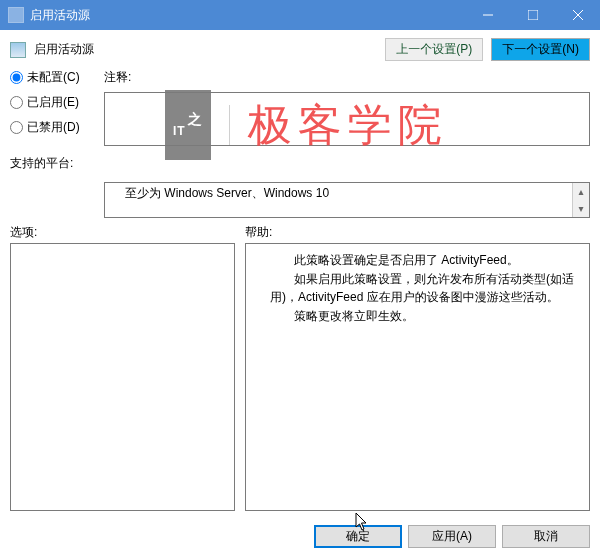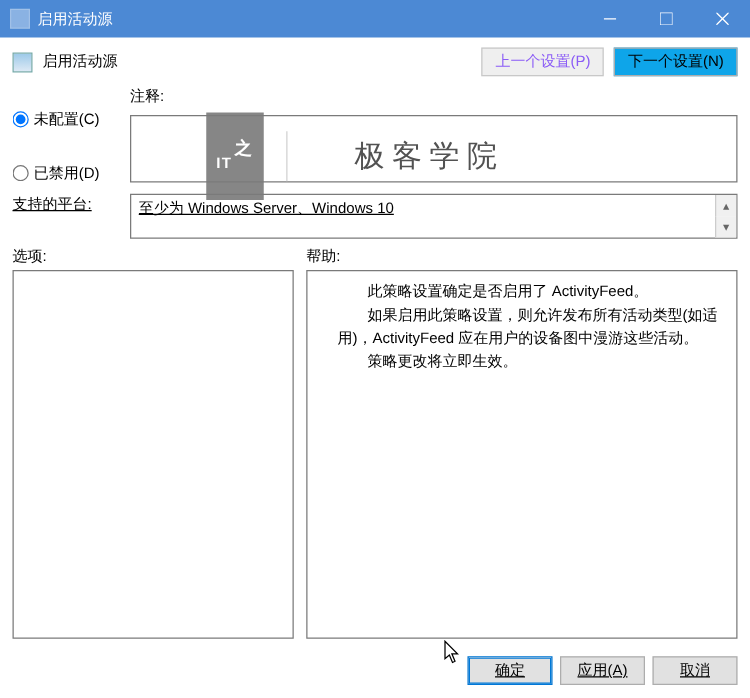--- a/index.html
+++ b/index.html
@@ -9,46 +9,46 @@
   .titlebar .title { flex: 1; }
   .titlebar .controls { display: flex; height: 100%; }
   .tbtn { width: 45px; display: flex; align-items: center; justify-content: center; }
   .tbtn svg { stroke: #fff; stroke-width: 1; fill: none; }
 
   .body { padding: 8px 10px 10px 10px; height: 528px; display: flex; flex-direction: column; gap: 6px; }
   .row1 { display: flex; align-items: center; gap: 8px; }
   .row1 .policy-icon { width: 16px; height: 16px; background: linear-gradient(#9ecae9,#dce9f5); border: 1px solid #7aa; }
   .row1 .spacer { flex: 1; }
   .navbtn { height: 23px; padding: 0 10px; background: #0ea5e9; border: 1px solid #adadad; }
-  .navbtn[disabled] { color: #8b5cf6; background: #efefef; border-color: #c8c8c8; }
+  .navbtn[disabled] { color: #14532d; background: #efefef; border-color: #c8c8c8; }
 
   .row2 { display: grid; grid-template-columns: 86px 1fr; grid-template-rows: auto auto; gap: 6px 8px; align-items: start; }
   .radios { grid-row: 1 / span 2; display: flex; flex-direction: column; gap: 8px; padding-top: 2px; }
-  .radio { display: flex; align-items: center; gap: 4px; white-space: nowrap; margin-top: 18px; }
+  .radio { display: flex; align-items: center; gap: 4px; white-space: nowrap; }
   .radio input { margin: 0; }
   .lbl { padding-top: 2px; }
   .sunken { border: 1px solid #7a7a7a; background: #fff; }
   .comment-box { height: 54px; width: 100%; resize: none; position: relative; }
-  .platform-box { height: 36px; width: 100%; position: relative; padding: 2px 6px; }
+  .platform-box { height: 36px; width: 100%; position: relative; padding: 2px 20px; margin-top: 27px; }
   .scroll-arrows { position: absolute; right: 0; top: 0; bottom: 0; width: 17px; display: flex; flex-direction: column; justify-content: space-between; }
   .sarrow { width: 17px; height: 17px; background: #f0f0f0; border-left: 1px solid #ccc; display:flex; align-items:center; justify-content:center; color:#666; font-size:10px; }
   .label-col { text-align: left; }
-  .platform-row { display: grid; grid-template-columns: 86px 1fr; gap: 8px; align-items: start; text-decoration: underline; }
+  .platform-row { display: grid; grid-template-columns: 86px 1fr; gap: 8px; align-items: start; }
 
   .row3 { display: grid; grid-template-columns: 225px 1fr; flex: 1; gap: 10px; }
   .col { display: flex; flex-direction: column; gap: 2px; }
   .panel { flex: 1; padding: 8px 10px; overflow: hidden; position: relative; }
   .help-text p { margin: 0 0 2px 14px; text-indent: 2em; line-height: 1.45; }
 
   .watermark { position: absolute; left: 165px; top: 90px; display:flex; align-items:center; gap: 18px; pointer-events: none; opacity: 0.9; }
   .wm-badge { background:#7a7a7a; color:#ffffff; font-size:30px; font-weight:700; padding:18px 8px; letter-spacing:1px;text-align:center; }
-  .wm-text { color:#404040; font-size:24px; letter-spacing:6px; font-weight:300;margin-left:36px; }
+  .wm-text { color:#ef4444; font-size:44px; letter-spacing:6px; font-weight:300; }
 
   .footer { display: flex; justify-content: flex-end; gap: 6px; padding-top: 8px; position: relative; }
-  .btn { width: 68px; height: 23px; background: #e1e1e1; border: 1px solid #adadad; text-decoration: underline; }
+  .btn { width: 88px; height: 23px; background: #e1e1e1; border: 1px solid #adadad; }
   .btn.primary { border: 1px solid #0078d7; box-shadow: inset 0 0 0 1px #0078d7; }
 
   .cursor { position: absolute; left: 345px; bottom: 16px; width: 14px; height: 20px; pointer-events: none; }
 </style>
 </head>
 <body>
 
 <div class="titlebar">
   <div class="icon"></div>
   <div class="title">启用活动源</div>
@@ -78,20 +78,24 @@
     <div class="spacer"></div>
     <button class="navbtn" disabled="">上一个设置(P)</button>
     <button class="navbtn">下一个设置(N)</button>
   </div>
 
   <div class="row2">
     <div class="radios">
       <label class="radio">
         <input type="radio" name="st" checked="" style="">
         <span>未配置(C)</span>
+      </label>
+      <label class="radio">
+        <input type="radio" name="st" style="">
+        <span>已启用(E)</span>
       </label>
       <label class="radio">
         <input type="radio" name="st" style="">
         <span>已禁用(D)</span>
       </label>
     </div>
     <div class="label-col lbl">注释:</div>
     <div style="grid-column:2; position:relative;">
       <textarea class="sunken comment-box" style=""></textarea>
     </div>

